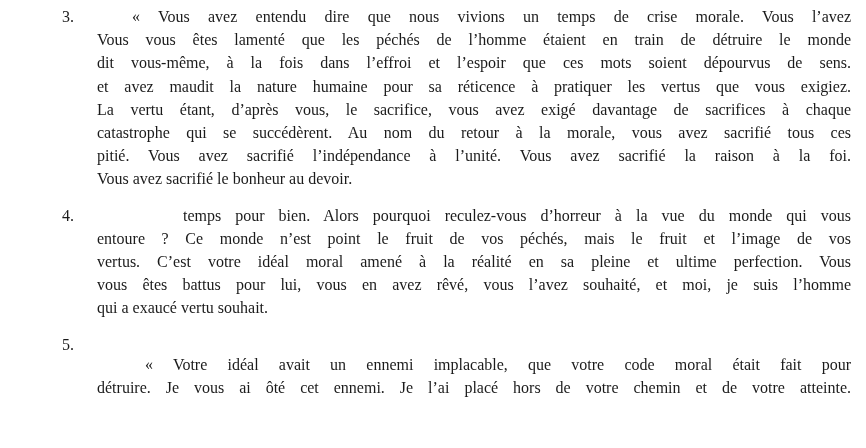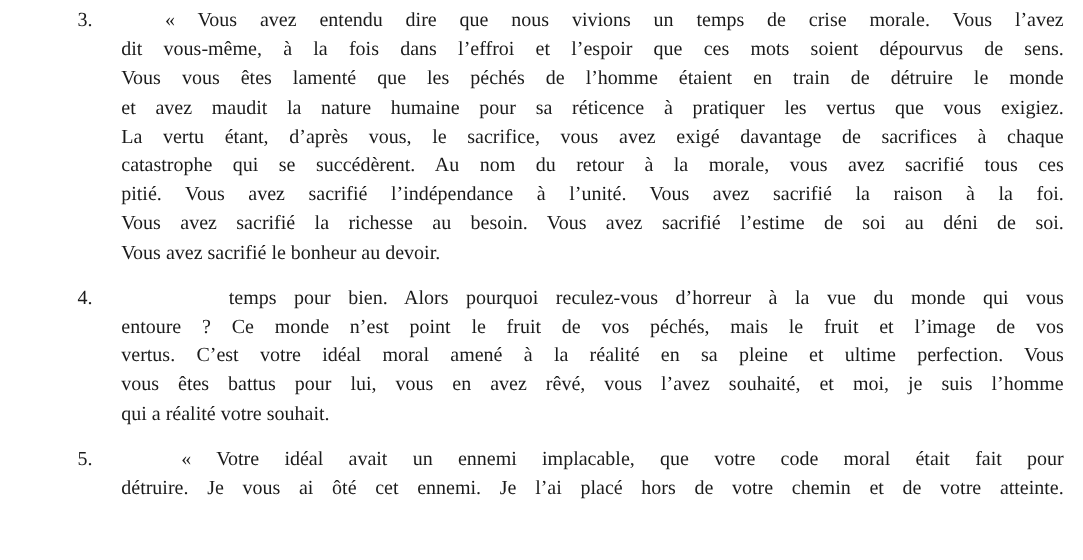--- a/index.html
+++ b/index.html
@@ -44,50 +44,49 @@
     text-align-last: justify;
     white-space: normal;
   }
   .line.nojust {
     text-align: center;
     text-align-last: left;
   }
   
   .indent-a .line:first-child { padding-left: 35px; }
   .indent-b .line:first-child { padding-left: 86px; }
-  .indent-c .line:first-child { padding-left: 48px; }
+  .indent-c .line:first-child { padding-left: 48px; margin-top: 20px; }
 </style>
 </head>
 <body style="background: rgb(255, 255, 255); color: rgb(27, 27, 27);">
 
 <main class="page">
 
   <section class="para indent-a">
     <span class="num">3.</span>
     <div class="pbody">
         <div class="line">« Vous avez entendu dire que nous vivions un temps de crise morale. Vous l’avez</div>
+        <div class="line">Vous vous êtes lamenté que les péchés de l’homme étaient en train de détruire le monde</div>
         <div class="line">dit vous-même, à la fois dans l’effroi et l’espoir que ces mots soient dépourvus de sens.</div>
-        <div class="line">Vous vous êtes lamenté que les péchés de l’homme étaient en train de détruire le monde</div>
         <div class="line">et avez maudit la nature humaine pour sa réticence à pratiquer les vertus que vous exigiez.</div>
         <div class="line">La vertu étant, d’après vous, le sacrifice, vous avez exigé davantage de sacrifices à chaque</div>
         <div class="line">catastrophe qui se succédèrent. Au nom du retour à la morale, vous avez sacrifié tous ces</div>
         <div class="line">pitié. Vous avez sacrifié l’indépendance à l’unité. Vous avez sacrifié la raison à la foi.</div>
-        <div class="line">Vous avez sacrifié la richesse au besoin. Vous avez sacrifié l’estime de soi au déni de soi.</div>
         <div class="line nojust">Vous avez sacrifié le bonheur au devoir.</div>
       </div>
   </section>
 
   <section class="para indent-b">
     <span class="num">4.</span>
     <div class="pbody">
         <div class="line">temps pour bien. Alors pourquoi reculez-vous d’horreur à la vue du monde qui vous</div>
         <div class="line">entoure ? Ce monde n’est point le fruit de vos péchés, mais le fruit et l’image de vos</div>
         <div class="line">vertus. C’est votre idéal moral amené à la réalité en sa pleine et ultime perfection. Vous</div>
         <div class="line">vous êtes battus pour lui, vous en avez rêvé, vous l’avez souhaité, et moi, je suis l’homme</div>
-        <div class="line nojust">qui a réalité votre souhait.</div>
+        <div class="line nojust">qui a exaucé vertu souhait.</div>
       </div>
   </section>
 
   <section class="para indent-c">
     <span class="num">5.</span>
     <div class="pbody">
         <div class="line">« Votre idéal avait un ennemi implacable, que votre code moral était fait pour</div>
         <div class="line">détruire. Je vous ai ôté cet ennemi. Je l’ai placé hors de votre chemin et de votre atteinte.</div>
       </div>
   </section>

